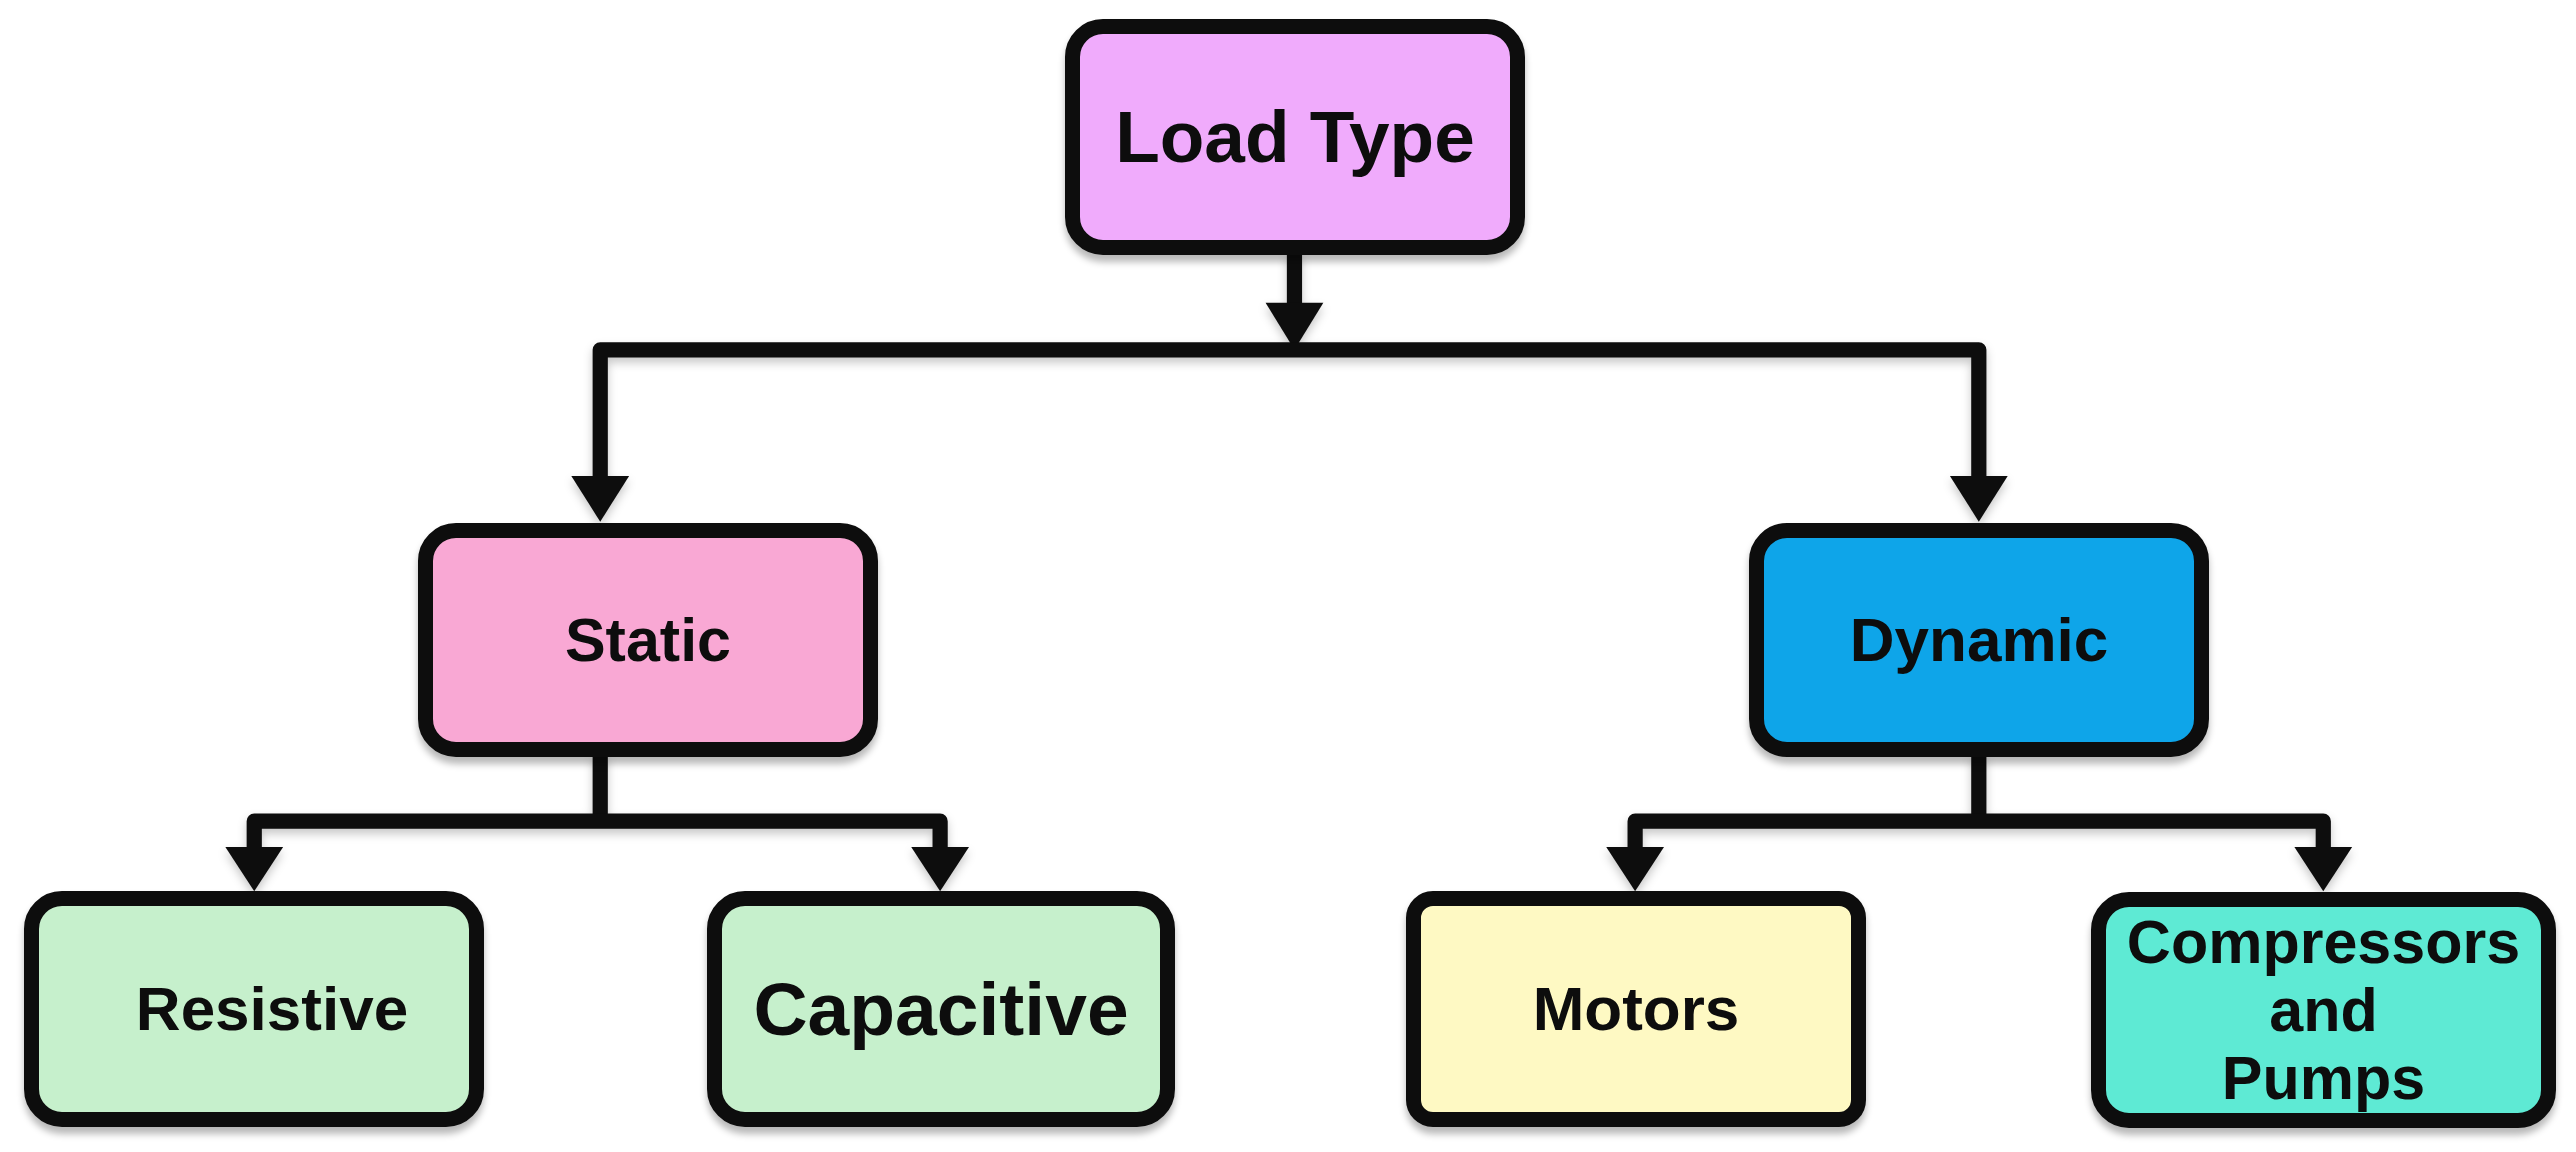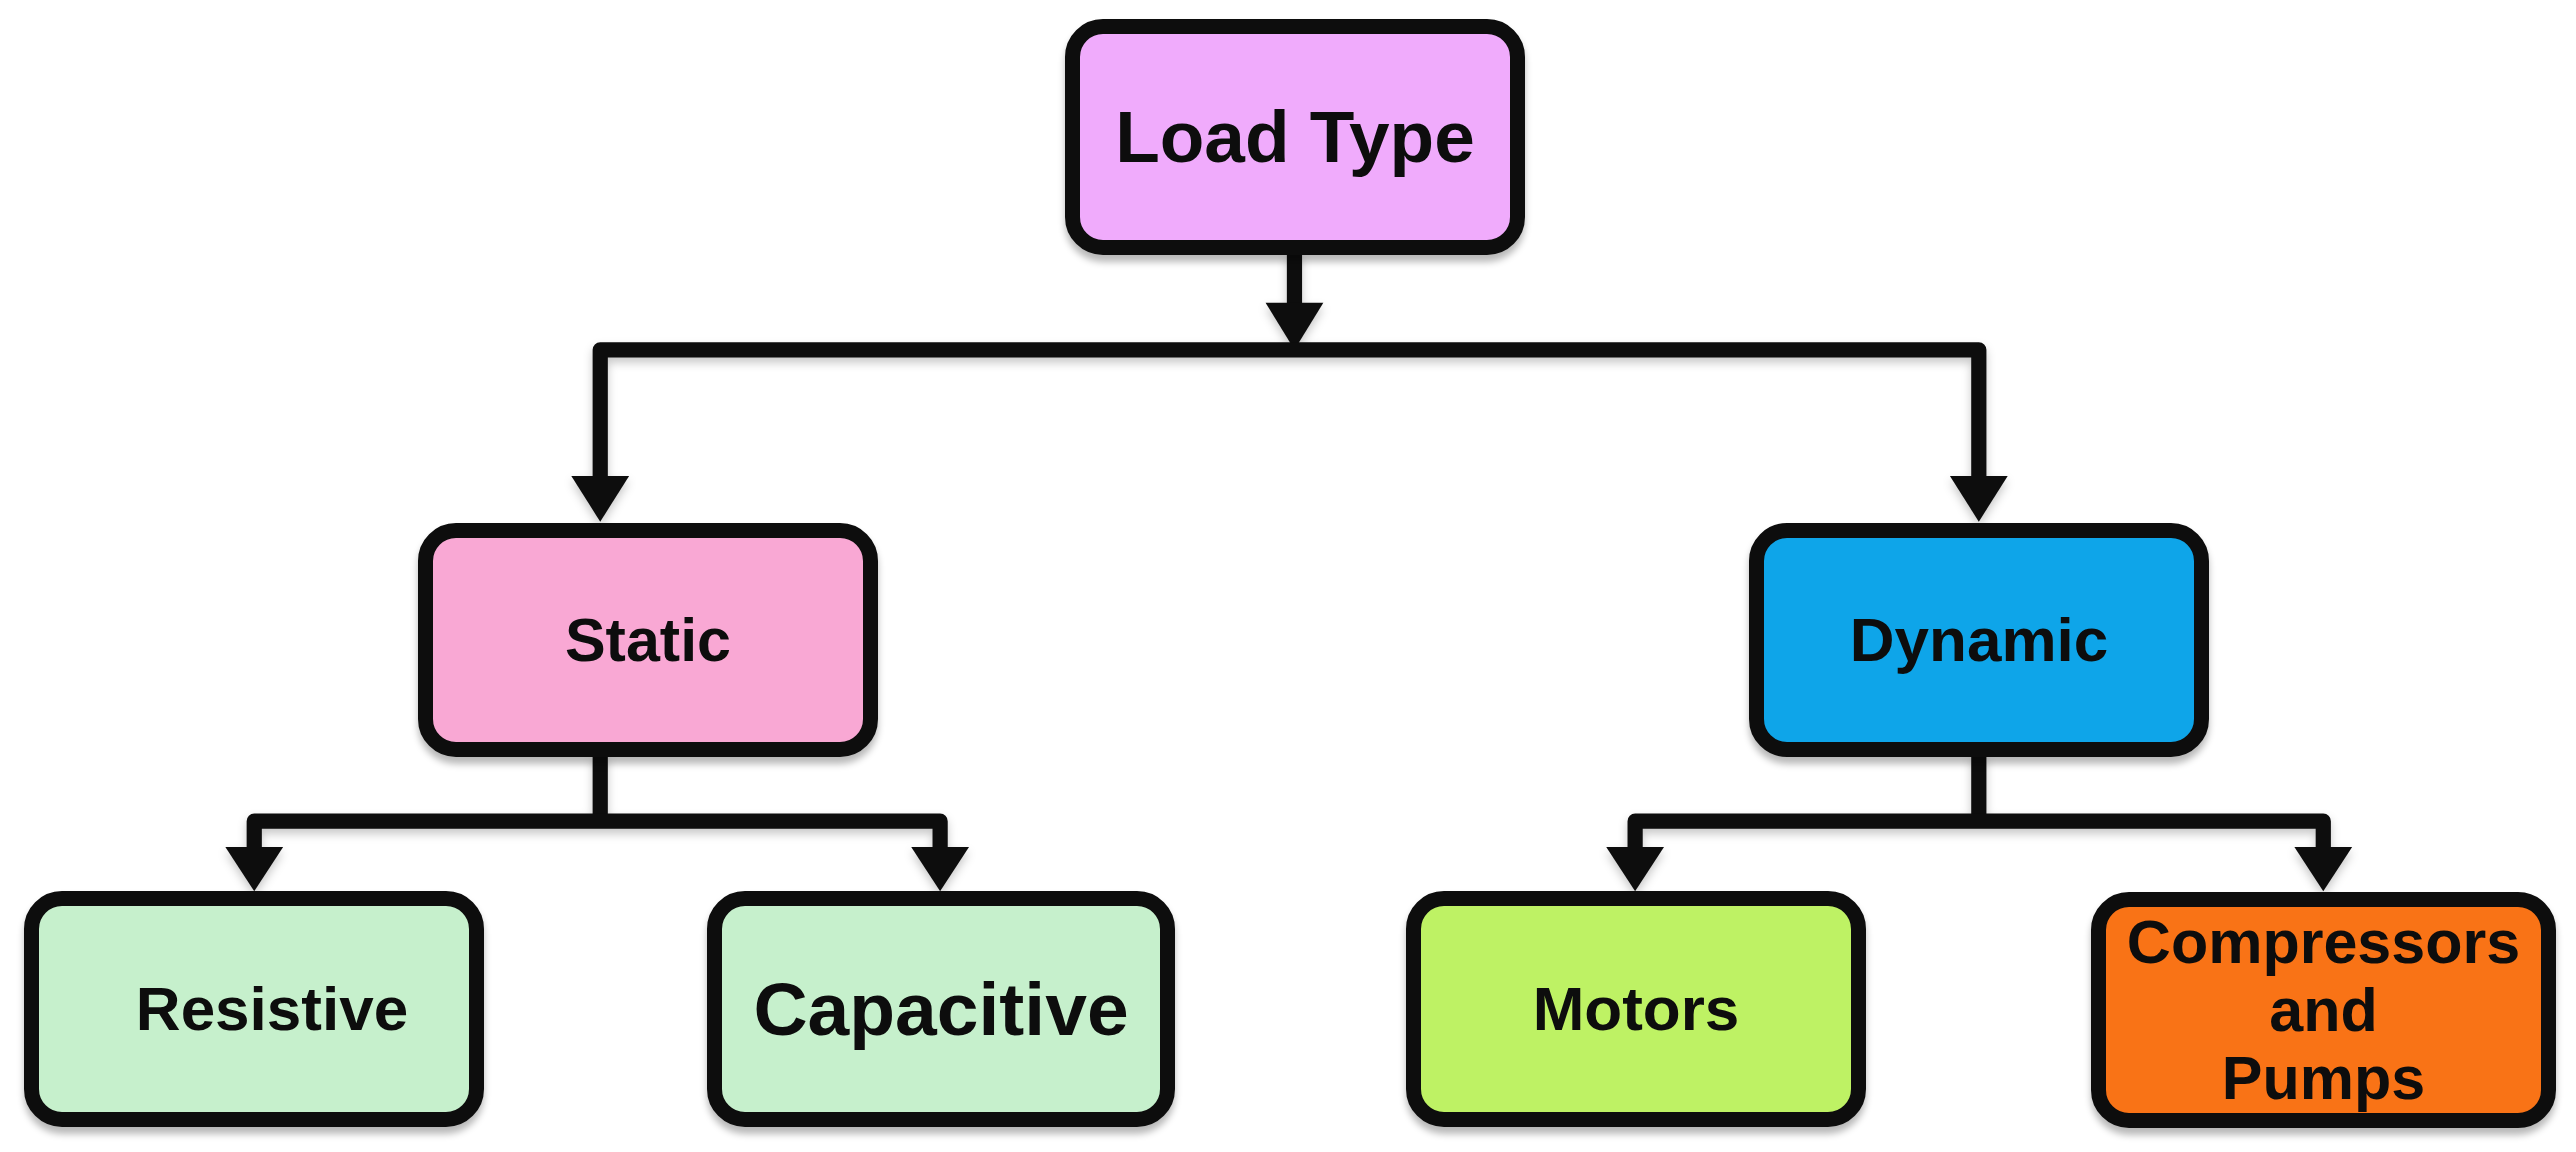--- a/index.html
+++ b/index.html
@@ -84,20 +84,20 @@
   <div class="node node-load-type" style="background-color: #f0abfc;">Load Type</div>
 
   <div class="node node-static" style="background-color: #f9a8d4; margin-left: 48px;">Static</div>
 
   <div class="node node-dynamic" style="background-color: #0ea5e9;">Dynamic</div>
 
   <div class="node node-resistive" style="background-color: rgb(198, 240, 204);">Resistive</div>
 
   <div class="node node-capacitive" style="background-color: rgb(198, 240, 204);">Capacitive</div>
 
-  <div class="node node-motors" style="background-color: #bef264;">Motors</div>
+  <div class="node node-motors" style="background-color: #fef9c3; border-radius: 27px;">Motors</div>
 
-  <div class="node node-compressors" style="background-color: #f97316;">Compressors
+  <div class="node node-compressors" style="background-color: #5eead4;">Compressors
 and
 Pumps</div>
 
 </div>
 
 
 </body></html>

